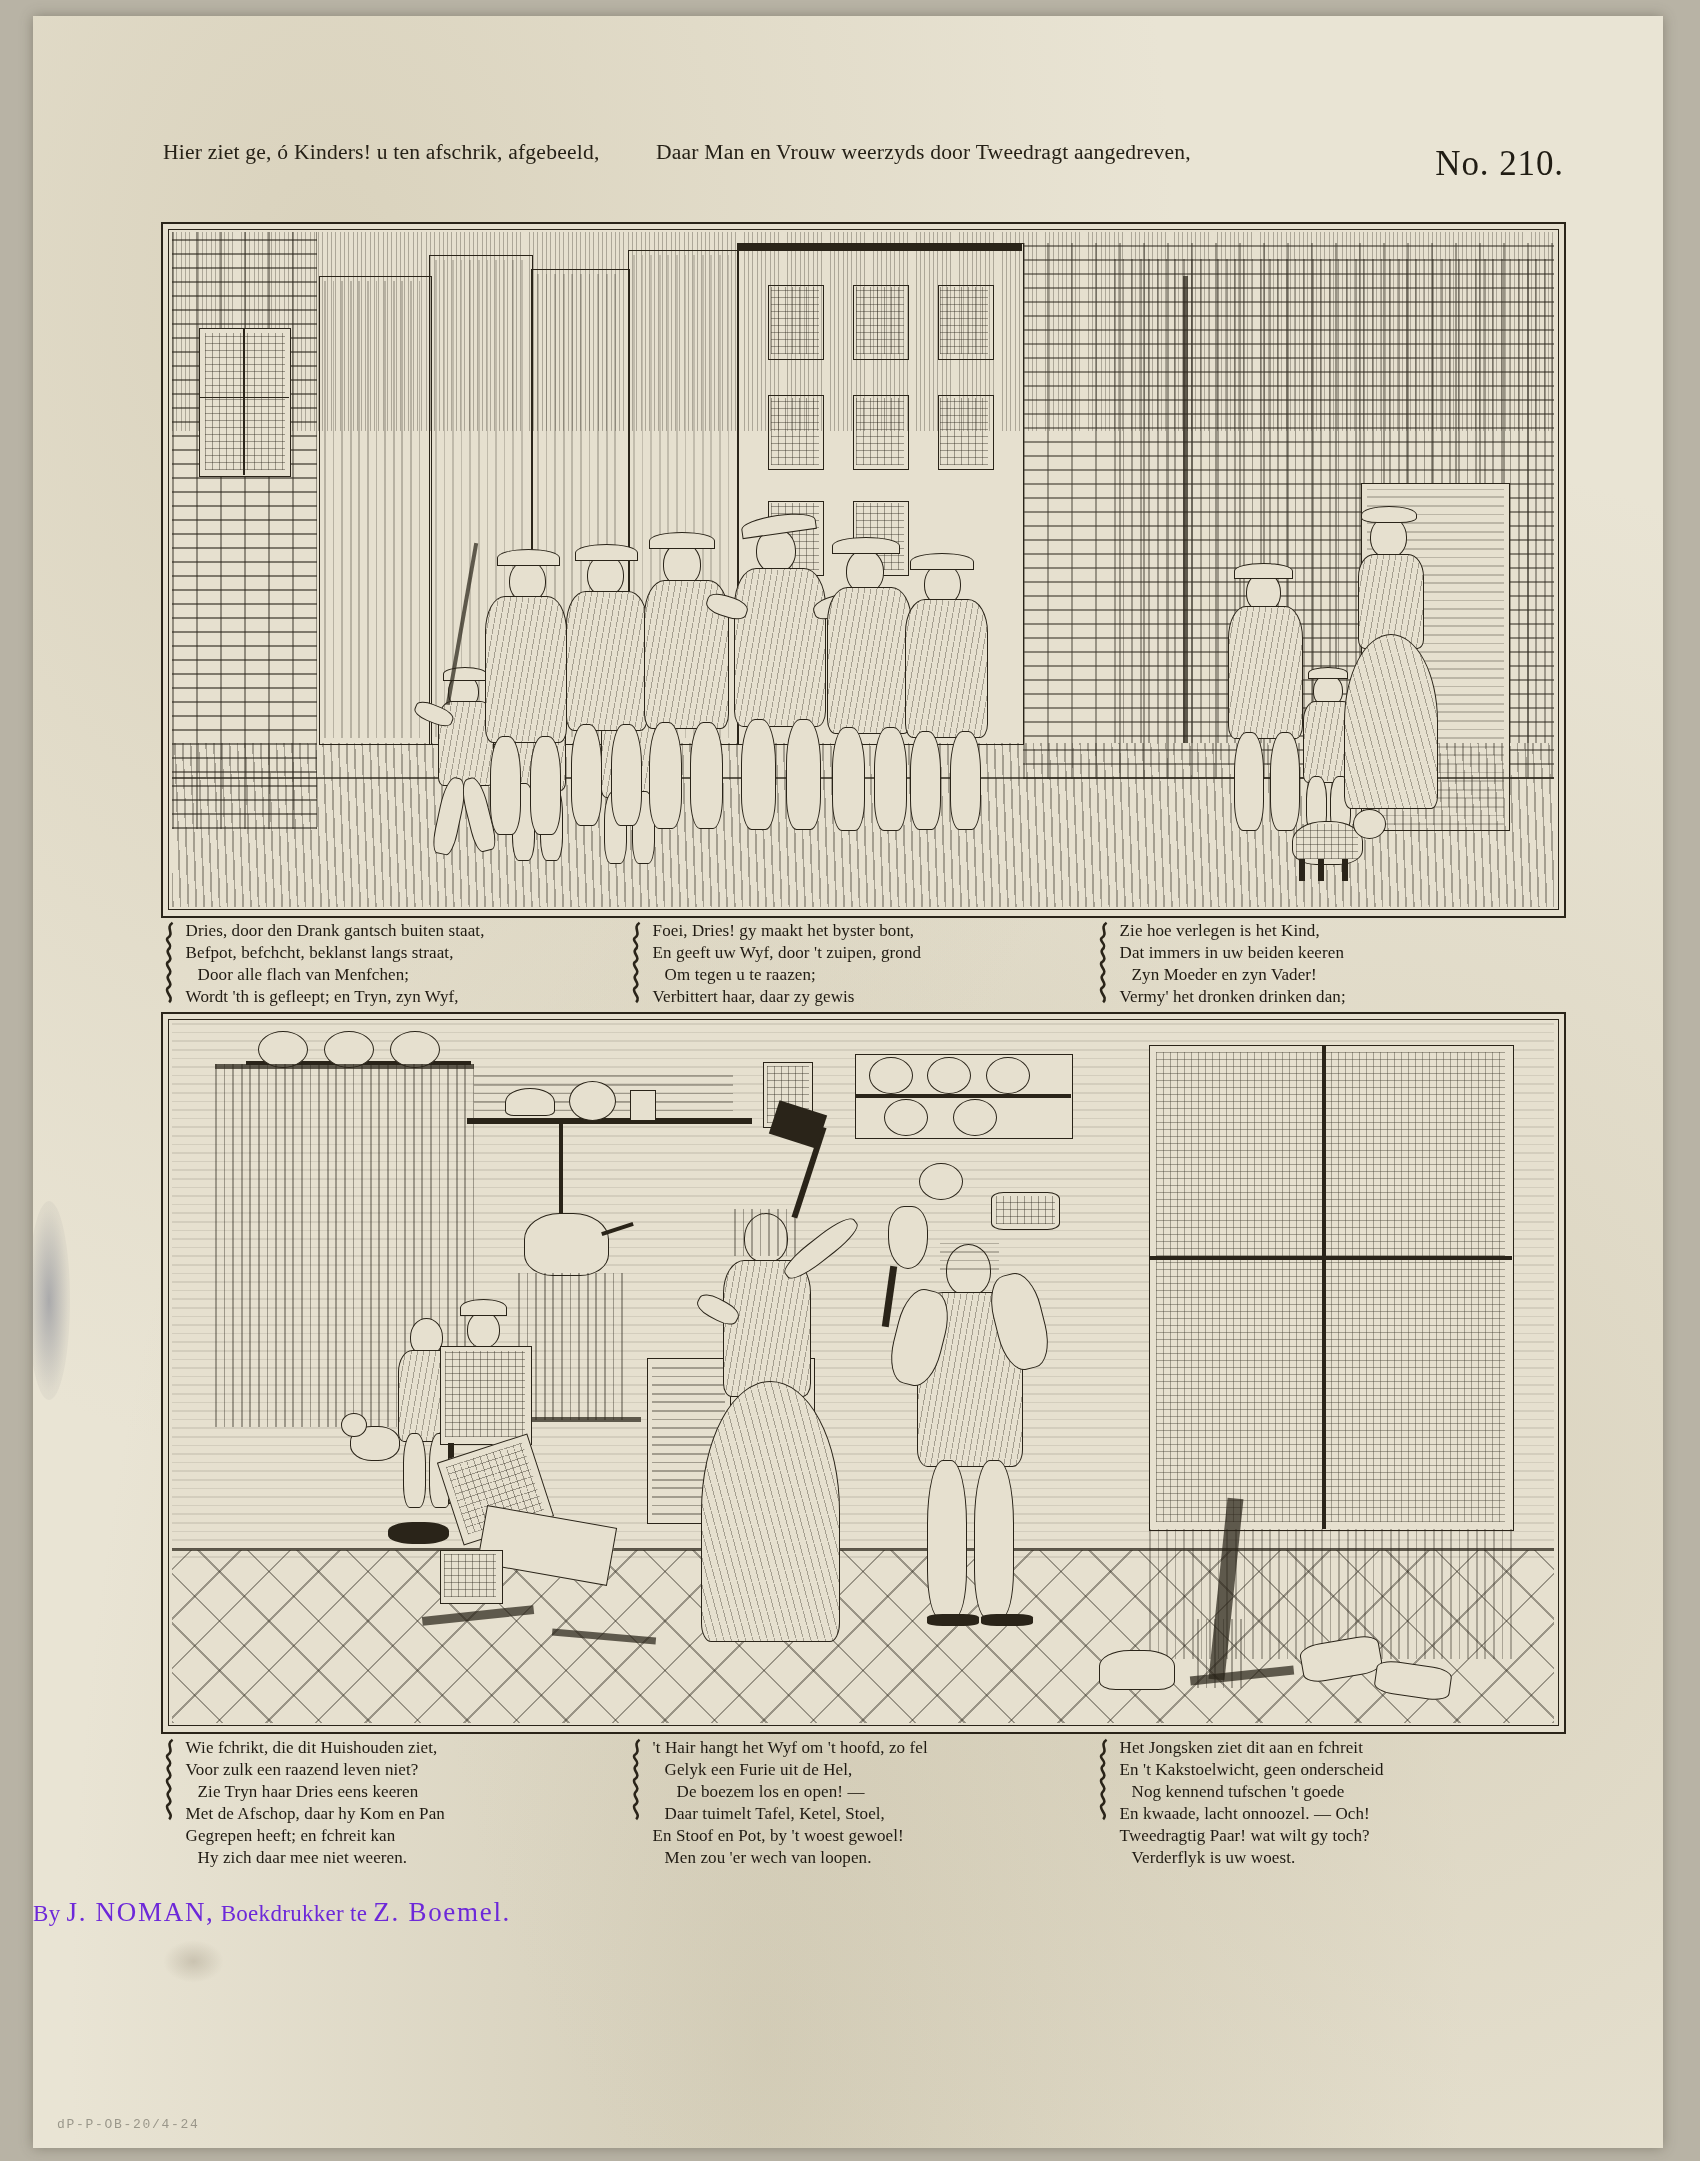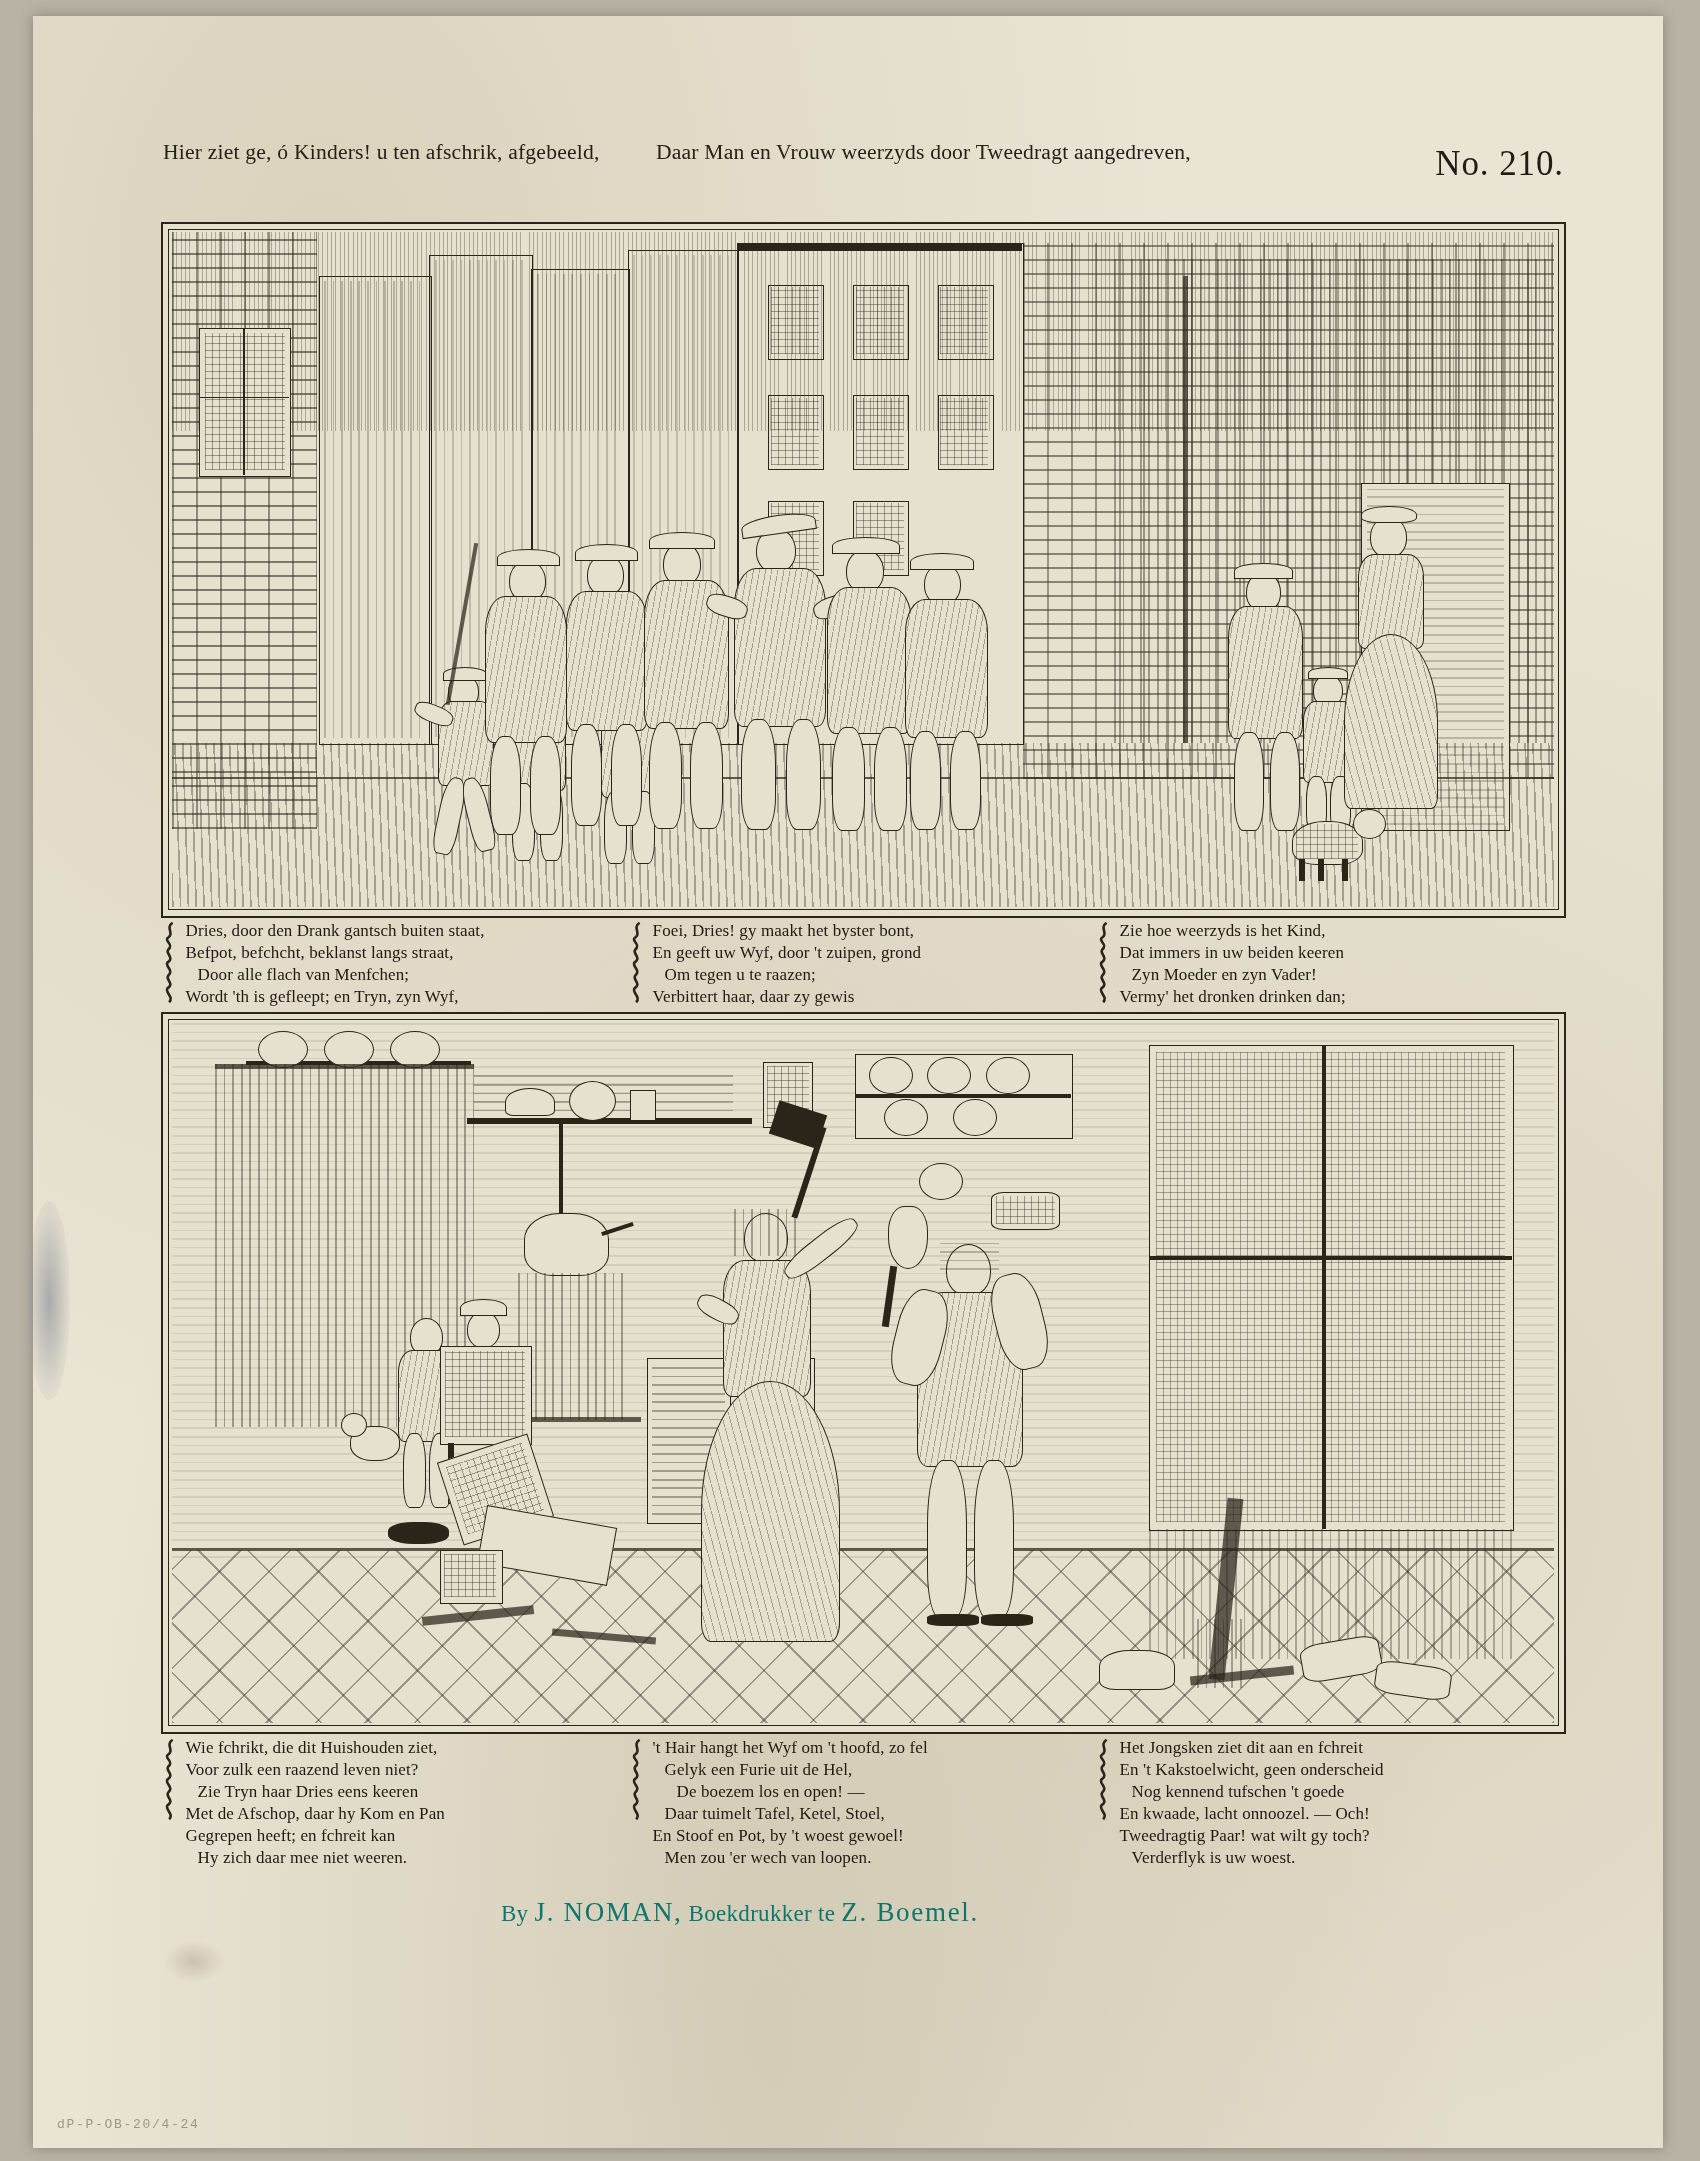--- a/index.html
+++ b/index.html
@@ -205,24 +205,23 @@
   
   #verses-top .verse-col:nth-child(1) .verse-lines div:nth-child(5) { opacity: 0.80; }
   #verses-top .verse-col:nth-child(1) .verse-lines div:nth-child(6) { opacity: 0.45; }
 
   
   #imprint {
     position: absolute;
     left: 0;
     top: 1881px;
     width: 1414px;
-    text-align: center;
     font-size: 23px;
     letter-spacing: 0.3px;
-    color: #0f766e;
+    color: #6d28d9;
   }
   #imprint .big { font-size: 27px; letter-spacing: 1.7px; }
 
   
   #pencil-note {
     position: absolute;
     left: 24px;
     top: 2101px;
     font-family: Liberation Mono, monospace;
     font-size: 13px;
@@ -434,21 +433,21 @@
       </div>
     </div>
 
     <div class="verse-col">
       <div class="orn">
         <svg width="14" height="83" viewBox="0 0 16 96">
           <path d="M11 2 C2 8, 14 14, 5 20 C2 24, 13 27, 6 33 C2 38, 14 42, 5 48 C2 53, 13 57, 6 63 C2 68, 14 72, 5 78 C2 83, 13 88, 7 94" fill="none" stroke="#2a2419" stroke-width="3"></path>
         </svg>
       </div>
       <div class="verse-lines">
-        <div>Zie hoe weerzyds is het Kind,</div>
+        <div>Zie hoe verlegen is het Kind,</div>
         <div>Dat immers in uw beiden keeren</div>
         <div class="ind1">Zyn Moeder en zyn Vader!</div>
         <div>Vermy' het dronken drinken dan;</div>
         <div>Betracht uw zaaken als een Man;</div>
         <div class="ind1">Zo niet, uw Lot wordt kwaader.</div>
       </div>
     </div>
   </div>
 
   <div class="panel" id="panel-bottom">

